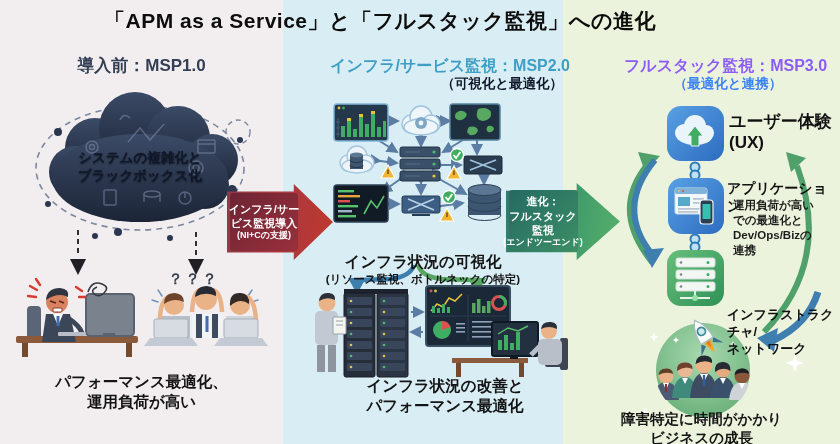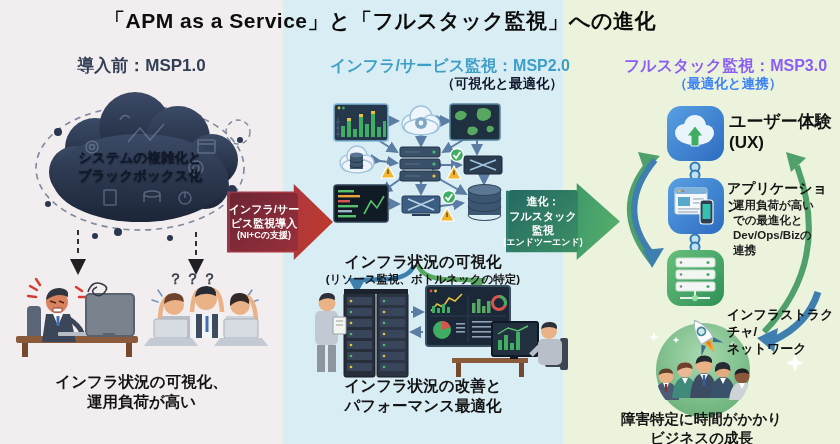--- a/index.html
+++ b/index.html
@@ -17,21 +17,21 @@
   #sub-mid{left:283px;top:75px;width:280px;font-size:13.5px;color:#0f172a;font-weight:bold;text-align:right;}
   #hdr-right{left:563px;top:56px;width:325px;font-size:16px;color:#8b5cf6;}
   #sub-right{left:563px;top:75px;width:330px;font-size:13.5px;color:#3b82f6;font-weight:bold;text-align:center;}
   #cloud-text{left:38px;top:149px;width:204px;text-align:center;color:#0f172a;font-weight:bold;
               font-size:13.5px;line-height:1.35;text-shadow:0 1px 2px rgba(0,0,0,.6);}
   #qmarks{left:168px;top:270px;width:80px;font-size:15px;font-weight:bold;color:#3c414e;letter-spacing:2px;}
   .caption{text-align:center;font-weight:bold;color:#141414;line-height:1.3;}
   #cap-left{left:0;top:372px;width:283px;font-size:15.5px;}
   #cap-mid1{left:283px;top:231px;width:280px;font-size:15.5px;margin-top:21px;}
   #cap-mid1 .small{font-size:11.5px;}
-  #cap-mid2{left:283px;top:376px;width:280px;font-size:15.5px;}
+  #cap-mid2{left:276px;top:376px;width:280px;font-size:15.5px;padding-left:29px;}
   #cap-right{left:563px;top:410px;width:277px;font-size:14.5px;}
   
   .bigarrow{position:absolute;z-index:4;}
   #red-arrow{left:227px;top:184px;width:106px;height:76px;text-decoration:underline;}
   #red-arrow .shape{position:absolute;inset:0;background:linear-gradient(100deg,#8e3a49 0%,#a93742 45%,#c0392b 100%);
      clip-path:polygon(0 10%,63% 10%,63% 0,100% 50%,63% 100%,63% 90%,0 90%);}
   #red-arrow .box{position:absolute;left:3px;top:9px;width:68px;height:58px;border-radius:3px;
      background:linear-gradient(135deg,#6d2433,#99303c);}
   #green-arrow{left:506px;top:183px;width:114px;height:77px;}
   #green-arrow .shape{position:absolute;inset:0;background:linear-gradient(100deg,#2e7a70 0%,#3f9a6b 55%,#58b06a 100%);
@@ -553,21 +553,21 @@
   </svg>
 
   <div class="txt" id="title">「APM as a Service」と「フルスタック監視」への進化</div>
   <div class="txt hdr" id="hdr-left">導入前：MSP1.0</div>
   <div class="txt" id="cloud-text">
     <div>システムの複雑化と</div>
     <div>ブラックボックス化</div>
   </div>
   <div class="txt" id="qmarks">？？？</div>
   <div class="txt caption" id="cap-left">
-    <div>インフラ状況の可視化、</div>
+    <div>パフォーマンス最適化、</div>
     <div>運用負荷が高い</div>
   </div>
 
   <div class="bigarrow" id="red-arrow">
     <div class="shape"></div>
     <div class="box"></div>
     <div class="arrlabel">
       <div class="l">インフラ/サー</div>
       <div class="l">ビス監視導入</div>
       <div class="s">(NI+Cの支援)</div>

